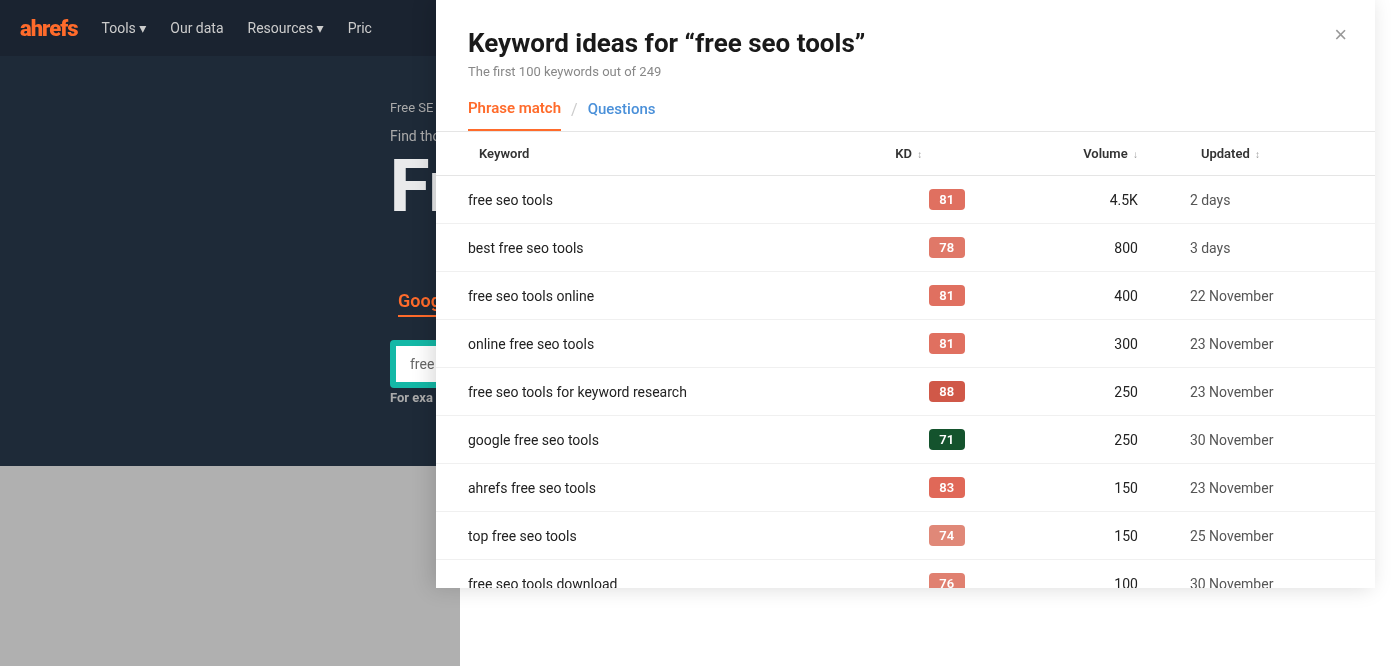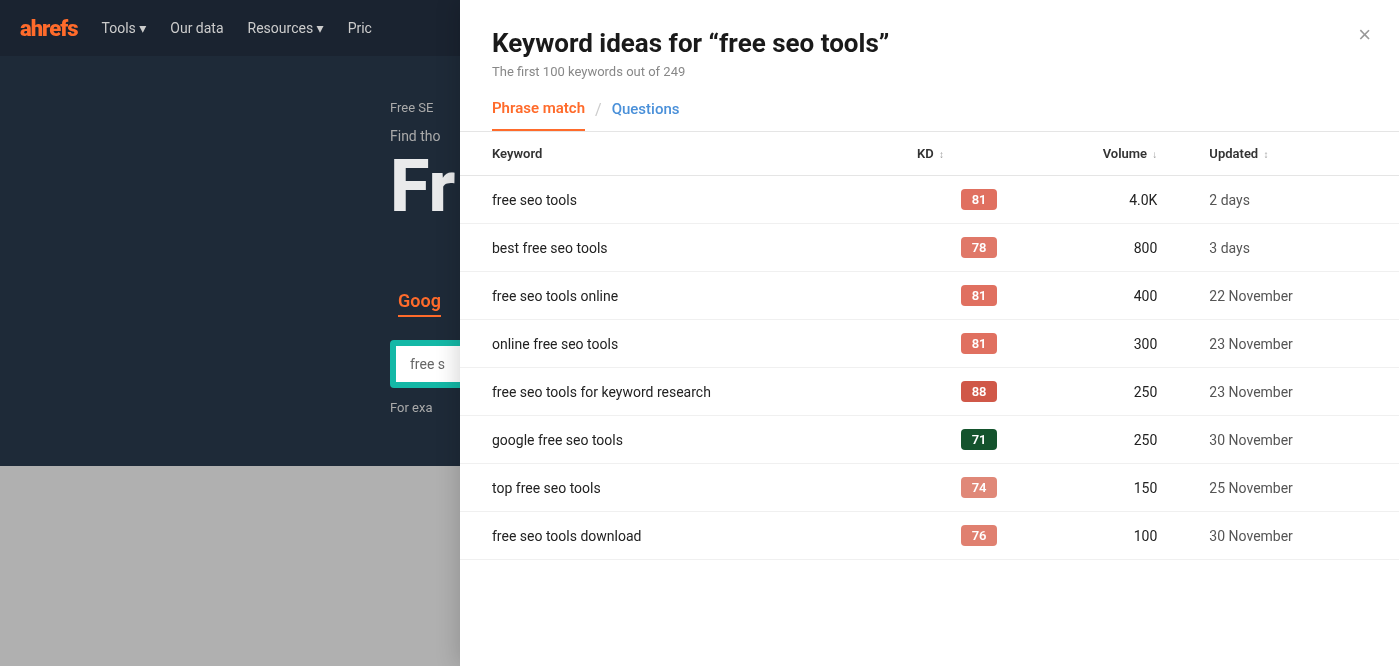--- a/index.html
+++ b/index.html
@@ -108,43 +108,44 @@
       border: 6px solid #14b8a6;
       border-radius: 4px;
       padding: 10px 14px;
       font-size: 14px;
       color: #666;
       width: 80px;
     }
 
     .bg-for-example {
       position: absolute;
-      top: 400px;
+      top: 390px;
       left: 390px;
       color: #aaa;
       font-size: 13px;
       z-index: 1;
+      font-weight: bold;
     }
 
     
     .bg-bottom {
       position: absolute;
       bottom: 0; left: 0;
       width: 460px;
       height: 200px;
       background: #b0b0b0;
       z-index: 0;
     }
 
     
     .modal-overlay {
       position: absolute;
-      top: 0; left: 460px;
+      top: 0; left: 436px;
       width: 939px;
-      height: 666px;
+      height: 588px;
       background: #fff;
       z-index: 10;
       box-shadow: -4px 0 20px rgba(0,0,0,0.15);
       overflow-y: auto;
     }
 
     .modal-header {
       padding: 28px 32px 0 32px;
       position: relative;
     }
@@ -212,21 +213,21 @@
     .kw-table {
       width: 100%;
       border-collapse: collapse;
     }
 
     .kw-table thead tr {
       border-bottom: 1px solid #e5e5e5;
     }
 
     .kw-table thead th {
-      padding: 14px 32px 14px;
+      padding: 14px 43px 14px;
       text-align: left;
       font-size: 13px;
       font-weight: 600;
       color: #333;
       background: #fff;
     }
 
     .kw-table thead th.col-kd {
       padding-right: 20px;
     }
@@ -356,21 +357,21 @@
         <th class="col-updated">
           <span>Updated</span>
           <span class="sort-icon">↕</span>
         </th>
       </tr>
     </thead>
     <tbody id="keywords-tbody">
     <tr>
           <td>free seo tools</td>
           <td class="col-kd"><span class="kd-badge kd-81">81</span></td>
-          <td class="col-volume">4.0K</td>
+          <td class="col-volume">4.5K</td>
           <td class="col-updated">2 days</td>
         </tr>
         <tr>
           <td>best free seo tools</td>
           <td class="col-kd"><span class="kd-badge kd-78">78</span></td>
           <td class="col-volume">800</td>
           <td class="col-updated">3 days</td>
         </tr>
         <tr>
           <td>free seo tools online</td>
@@ -390,20 +391,26 @@
           <td class="col-volume">250</td>
           <td class="col-updated">23 November</td>
         </tr>
         <tr>
           <td>google free seo tools</td>
           <td class="col-kd"><span class="kd-badge kd-71">71</span></td>
           <td class="col-volume">250</td>
           <td class="col-updated">30 November</td>
         </tr>
         <tr>
+          <td>ahrefs free seo tools</td>
+          <td class="col-kd"><span class="kd-badge kd-83">83</span></td>
+          <td class="col-volume">150</td>
+          <td class="col-updated">23 November</td>
+        </tr>
+        <tr>
           <td>top free seo tools</td>
           <td class="col-kd"><span class="kd-badge kd-74">74</span></td>
           <td class="col-volume">150</td>
           <td class="col-updated">25 November</td>
         </tr>
         <tr>
           <td>free seo tools download</td>
           <td class="col-kd"><span class="kd-badge kd-76">76</span></td>
           <td class="col-volume">100</td>
           <td class="col-updated">30 November</td>

